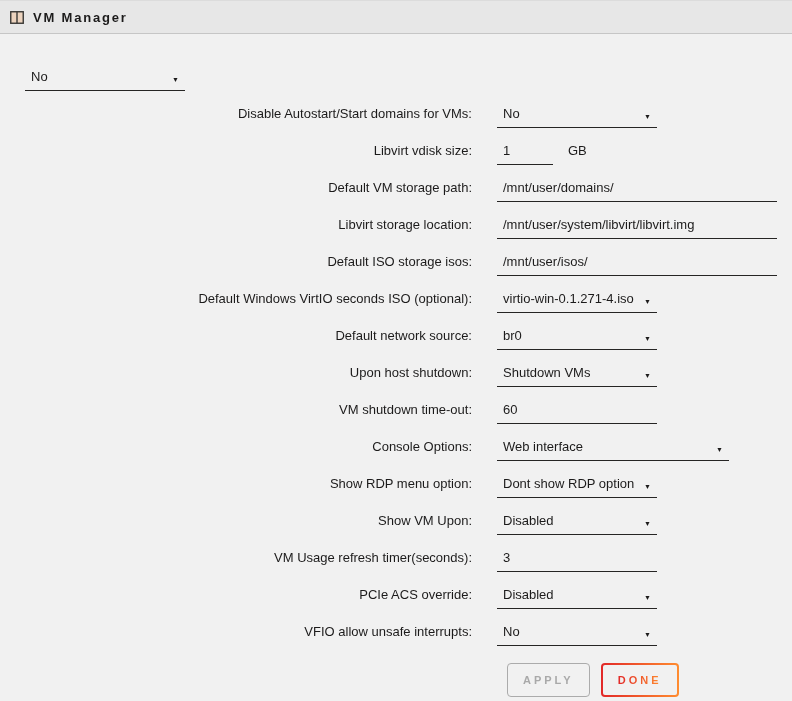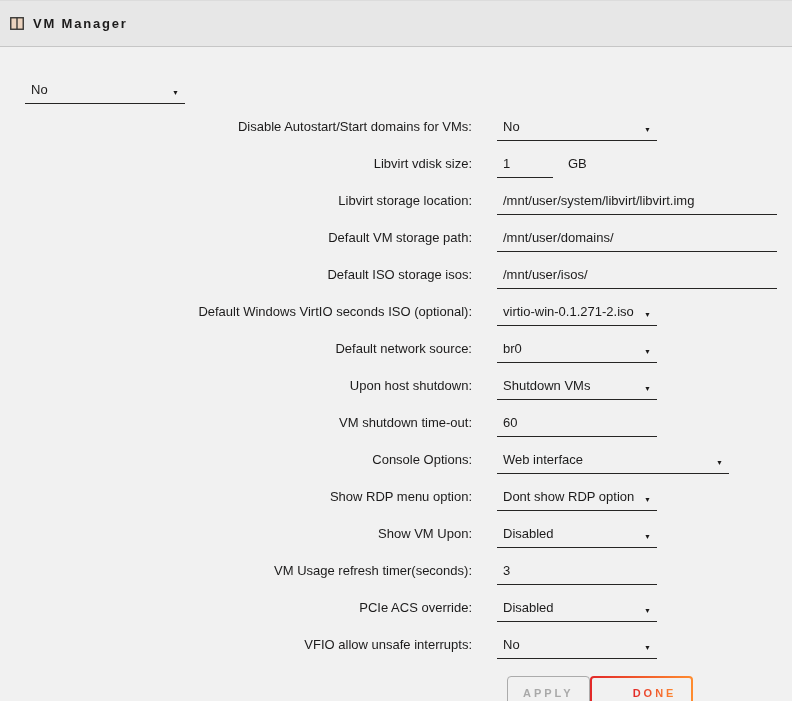--- a/index.html
+++ b/index.html
@@ -5,21 +5,21 @@
   * { margin:0; padding:0; box-sizing:border-box; }
   html,body { width:792px; height:701px; }
   body {
     background:#f1f1f1;
     font-family:"Liberation Sans", sans-serif;
     font-size:13px;
     color:#1c1b1b;
     overflow:hidden;
   }
   .titlebar {
-    height:47px;
+    height:34px;
     background:#e7e7e7;
     border-top:1px solid #dcdcdc;
     border-bottom:1px solid #c6c6c6;
     display:flex;
     align-items:center;
     padding:0 10px;
   }
   .titlebar .icon {
     width:14px; height:13px;
     display:inline-block;
@@ -73,20 +73,21 @@
     outline:none;
     font-family:"Liberation Sans", sans-serif;
     font-size:13px;
     color:#1c1b1b;
     padding:0;
   }
   .unit { margin-left:15px; padding-bottom:6px; }
   .buttons {
     margin:17px 0 0 507px;
     display:flex;
+    gap:11px;
   }
   .btn {
     font-family:"Liberation Sans", sans-serif;
     font-size:11px;
     font-weight:bold;
     letter-spacing:3px;
     padding:9px 15px;
     min-width:78px;
     border-radius:4px;
     background:#f1f1f1;
@@ -97,21 +98,21 @@
     color:#a9a9a9;
     border:1px solid #ababab;
   }
   .btn-done {
     border:2px solid transparent;
     background-image:linear-gradient(#f1f1f1,#f1f1f1),
                      linear-gradient(90deg,#e22828,#ff8c2f);
     background-origin:border-box;
     background-clip:padding-box,border-box;
   }
-  .btn-done .btn-text { color:#f05c22;margin-left:26px; }
+  .btn-done .btn-text { color:#f05c22; }
   @supports ((-webkit-background-clip:text) or (background-clip:text)) {
     .btn-done .btn-text {
       background-image:linear-gradient(90deg,#e22828,#ff8c2f);
       -webkit-background-clip:text;
       background-clip:text;
       color:transparent;
     }
   }
 </style>
 </head>
@@ -142,47 +143,47 @@
     <div class="row">
     <div class="label">Libvirt vdisk size:</div>
     <div class="control-wrap">
         <div class="control small">
           <input class="text-input" type="text" value="1" style="">
         </div>
         <span class="unit">GB</span>
       </div>
   </div>
     <div class="row">
+    <div class="label">Default VM storage path:</div>
+    <div class="control-wrap">
+        <div class="control wide">
+          <input class="text-input" type="text" value="/mnt/user/domains/" style="">
+        </div>
+      </div>
+  </div>
+    <div class="row">
     <div class="label">Libvirt storage location:</div>
     <div class="control-wrap">
         <div class="control wide">
           <input class="text-input" type="text" value="/mnt/user/system/libvirt/libvirt.img" style="">
         </div>
       </div>
   </div>
     <div class="row">
-    <div class="label">Default VM storage path:</div>
-    <div class="control-wrap">
-        <div class="control wide">
-          <input class="text-input" type="text" value="/mnt/user/domains/" style="">
-        </div>
-      </div>
-  </div>
-    <div class="row">
     <div class="label">Default ISO storage isos:</div>
     <div class="control-wrap">
         <div class="control wide">
           <input class="text-input" type="text" value="/mnt/user/isos/" style="">
         </div>
       </div>
   </div>
     <div class="row">
     <div class="label">Default Windows VirtIO seconds ISO (optional):</div>
     <div class="control-wrap">
-        <div class="control standard select"><span>virtio-win-0.1.271-2.iso</span><span class="arrow">▼</span></div>
+        <div class="control standard select"><span>virtio-win-0.1.271-4.iso</span><span class="arrow">▼</span></div>
       </div>
   </div>
     <div class="row">
     <div class="label">Default network source:</div>
     <div class="control-wrap">
         <div class="control standard select"><span>br0</span><span class="arrow">▼</span></div>
       </div>
   </div>
     <div class="row">
     <div class="label">Upon host shutdown:</div>

